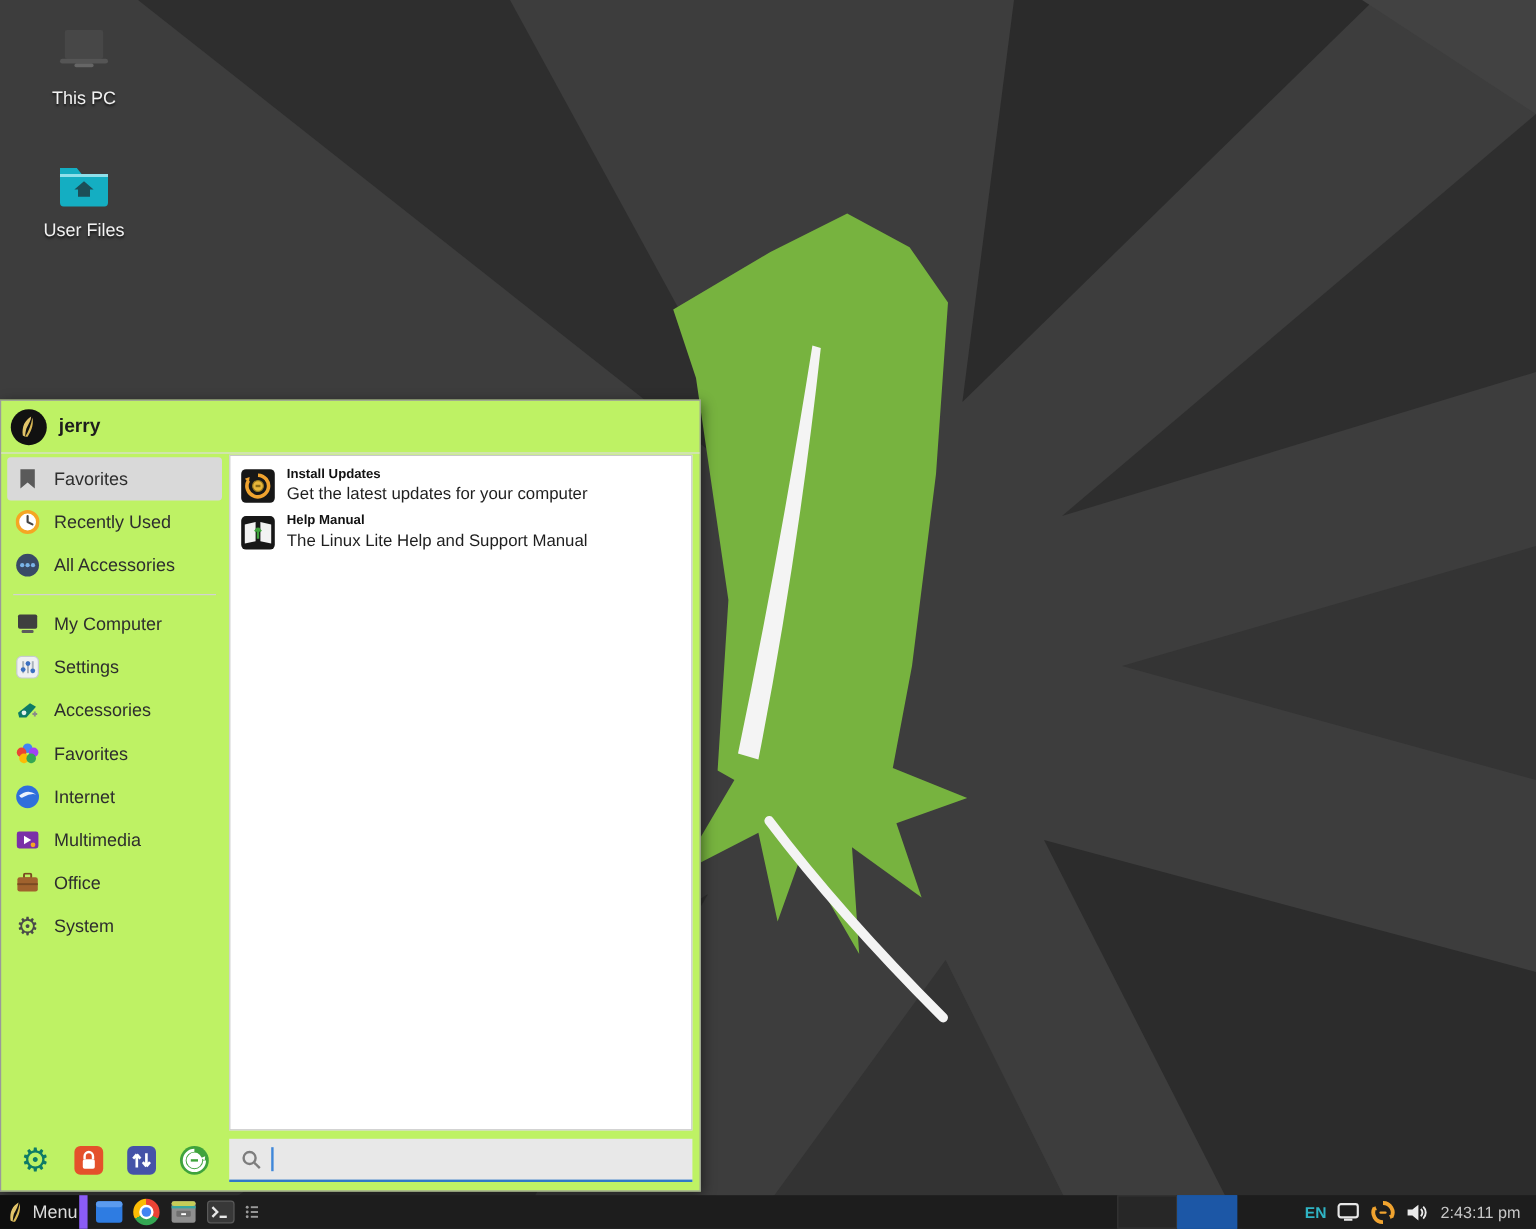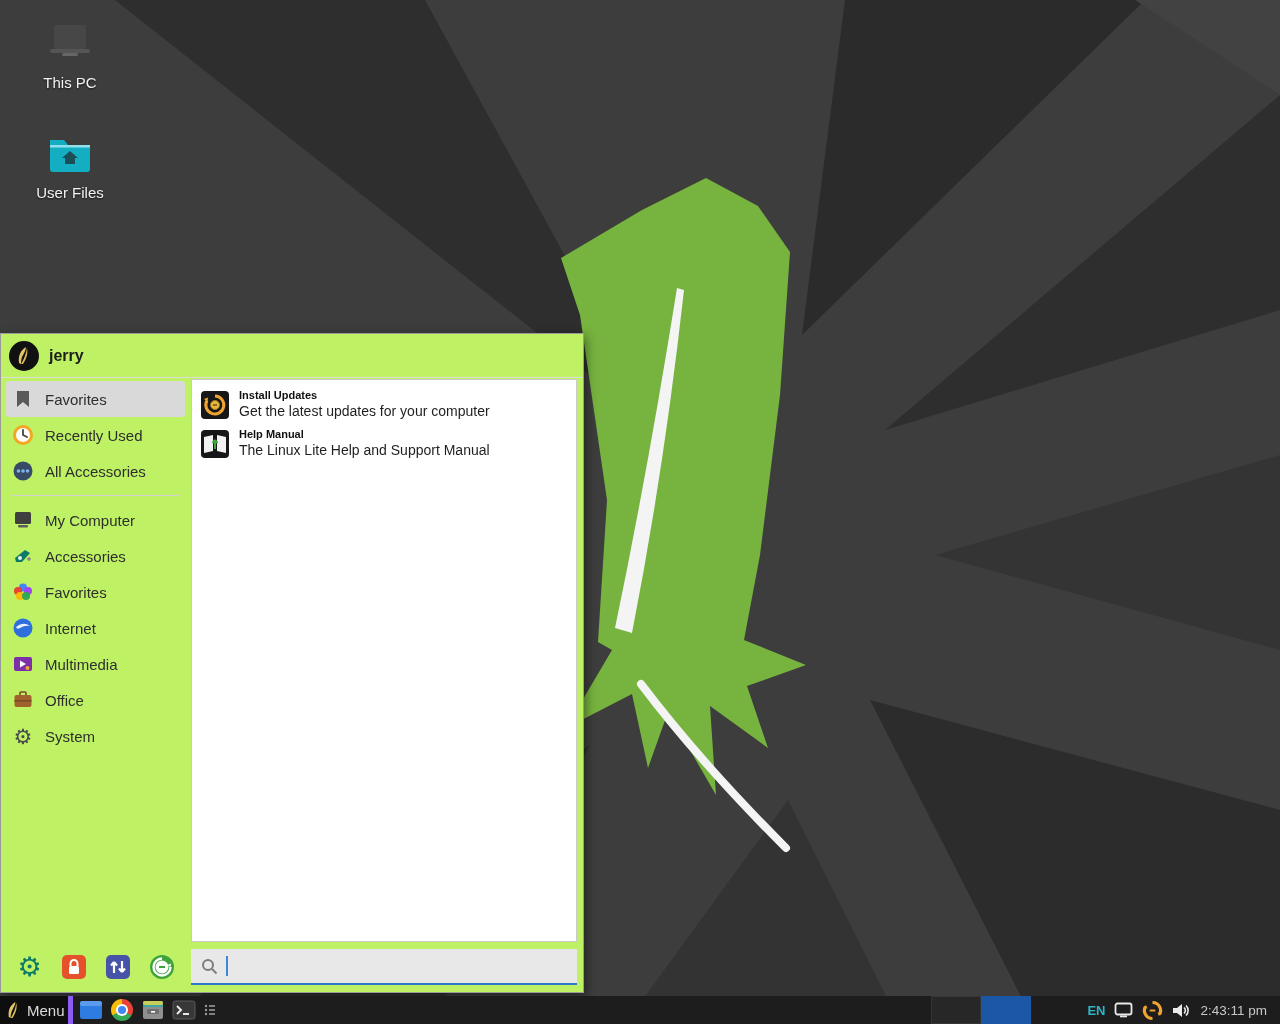--- a/index.html
+++ b/index.html
@@ -54,21 +54,21 @@
     display:flex; align-items:center; padding-left:10px; gap:8px; }
   #search-input { position:absolute; inset:0; background:transparent; border:none;
     outline:none; font-size:14px; padding-left:36px; color:#222; }
   .cursor-bar { width:2px; height:20px; background:#3f87d9; }
 
   
   #taskbar { position:absolute; left:0; bottom:0; width:1280px; height:28px;
     background:#1d1d1d; display:flex; align-items:center; z-index:10; }
   #menu-button { width:73px; height:28px; background:#0e0e0e; display:flex;
     align-items:center; gap:5px; padding-left:5px; cursor:pointer;
-    border-right:5px solid #8b5cf6; }
+    border-right:7px solid #8b5cf6; }
   #menu-button .mlabel { color:#dcdcdc; font-size:15px; }
   .launcher { width:26px; height:26px; margin-left:5px; display:flex;
     align-items:center; justify-content:center; cursor:pointer; }
   #spacer { flex:1; }
   #pager { display:flex; height:28px; margin-right:56px; }
   .ws-cell { width:50px; height:28px; border:1px solid #353535; background:#272727; cursor:pointer; }
   .ws-cell.active { background:#1c57a6; border-color:#1c57a6; }
   #tray { display:flex; align-items:center; gap:9px; padding-right:13px; }
   #kbd-layout { color:#2fb4c4; font-weight:bold; font-size:13px; cursor:pointer; }
   #clock { color:#c7c7c7; font-size:13.5px; cursor:pointer; white-space:nowrap; }
@@ -177,20 +177,34 @@
         <svg width="20" height="18" viewBox="0 0 20 18">
           <rect x="2" y="1" width="16" height="12" rx="1.5" fill="#3f3f3f"></rect>
           <rect x="5" y="14" width="10" height="2.5" rx="1" fill="#5c5c5c"></rect>
         </svg>
       </span>
       <span class="slabel">My Computer</span>
     </div>
     <div class="side-item">
       <span class="sicon">
         <svg width="20" height="20" viewBox="0 0 20 20">
+          <rect x="1" y="1" width="18" height="18" rx="4" fill="#eef0f2" stroke="#c6cbd0"></rect>
+          <rect x="5.5" y="5" width="1.6" height="10" fill="#aab2ba"></rect>
+          <rect x="9.5" y="5" width="1.6" height="10" fill="#aab2ba"></rect>
+          <rect x="13.5" y="5" width="1.6" height="10" fill="#aab2ba"></rect>
+          <circle cx="6.3" cy="12" r="2" fill="#3a6fc0"></circle>
+          <circle cx="10.3" cy="7" r="2" fill="#3a6fc0"></circle>
+          <circle cx="14.3" cy="13" r="2" fill="#3a6fc0"></circle>
+        </svg>
+      </span>
+      <span class="slabel">Settings</span>
+    </div>
+    <div class="side-item">
+      <span class="sicon">
+        <svg width="20" height="20" viewBox="0 0 20 20">
           <path d="M2,12 L12,4 L17,7 L9,16 L3,16 Z" fill="#0e7b66"></path>
           <circle cx="7" cy="12" r="2" fill="#e4f2ee"></circle>
           <path d="M14,13 h4 M16,11 v4" stroke="#8a8a8a" stroke-width="1.6"></path>
         </svg>
       </span>
       <span class="slabel">Accessories</span>
     </div>
     <div class="side-item">
       <span class="sicon">
         <svg width="20" height="20" viewBox="0 0 20 20">

